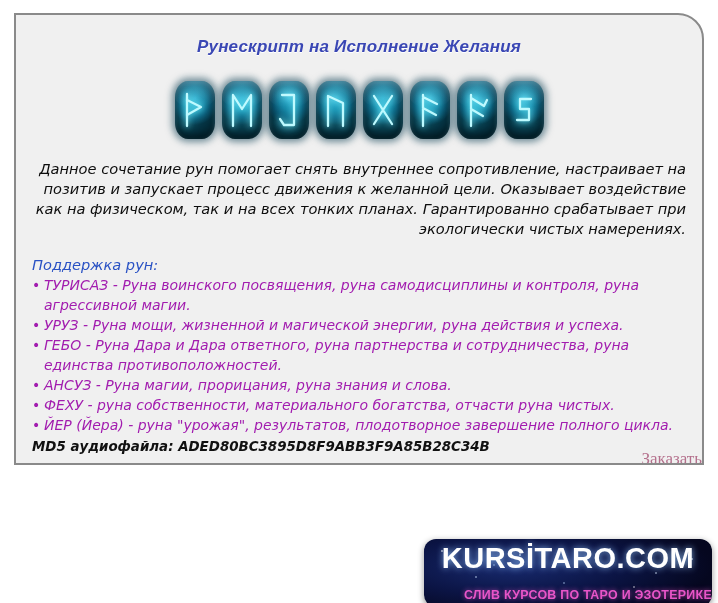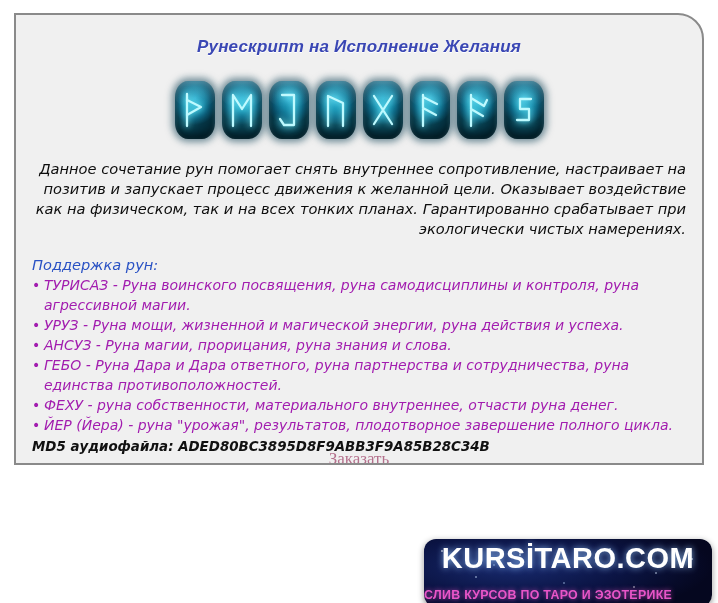--- a/index.html
+++ b/index.html
@@ -109,21 +109,21 @@
     padding-left:12px;
     position:relative;
   }
   #rune-list li::before{
     content:"\2022";
     position:absolute;left:0;top:0;
   }
 
   
   #order-wrap{
-    text-align:center;
+    text-align:right;
     margin-top:14px;
   }
   #order-link{
     font-family:"Liberation Serif","DejaVu Serif",serif;
     font-size:17px;
     color:#b4708c;
     text-decoration:none;
   }
 
   
@@ -167,21 +167,21 @@
     font-weight:bold;
     letter-spacing:.5px;
     color:#ffffff;
     text-shadow:0 0 7px rgba(150,200,255,.85);
     line-height:34px;
     white-space:nowrap;
   }
   #wm-sub{
     position:absolute;
     left:0;right:0;bottom:5px;
-    text-align:left;
+    text-align:right;
     font-family:"Liberation Sans","DejaVu Sans",sans-serif;
     font-size:12.4px;
     font-weight:bold;
     letter-spacing:.3px;
     color:#e855c8;
     text-shadow:0 0 5px rgba(255,90,220,.7);
     white-space:nowrap;
   }
 </style>
 </head>
@@ -244,23 +244,23 @@
 
   </div>
 
   <p class="para">Данное сочетание рун помогает снять внутреннее сопротивление, настраивает на позитив и запускает процесс движения к желанной цели. Оказывает воздействие как на физическом, так и на всех тонких планах. Гарантированно срабатывает при экологически чистых намерениях.</p>
 
   <div id="combo-heading">Поддержка рун:</div>
 
   <ul id="rune-list">
     <li>ТУРИСАЗ - Руна воинского посвящения, руна самодисциплины и контроля, руна агрессивной магии.</li>
     <li>УРУЗ - Руна мощи, жизненной и магической энергии, руна действия и успеха.</li>
+    <li>ГЕБО - Руна Дара и Дара ответного, руна партнерства и сотрудничества, руна единства противоположностей.</li>
     <li>АНСУЗ - Руна магии, прорицания, руна знания и слова.</li>
-    <li>ГЕБО - Руна Дара и Дара ответного, руна партнерства и сотрудничества, руна единства противоположностей.</li>
-    <li>ФЕХУ - руна собственности, материального внутреннее, отчасти руна денег.</li>
+    <li>ФЕХУ - руна собственности, материального богатства, отчасти руна чистых.</li>
     <li>ЙЕР (Йера) - руна "урожая", результатов, плодотворное завершение полного цикла.</li>
   </ul>
 
   <div id="order-wrap">
     <a href="#" id="order-link">Заказать</a>
   </div>
 
   <div id="md5-line">MD5 аудиофайла: ADED80BC3895D8F9ABB3F9A85B28C34B</div>
 
 </div>

